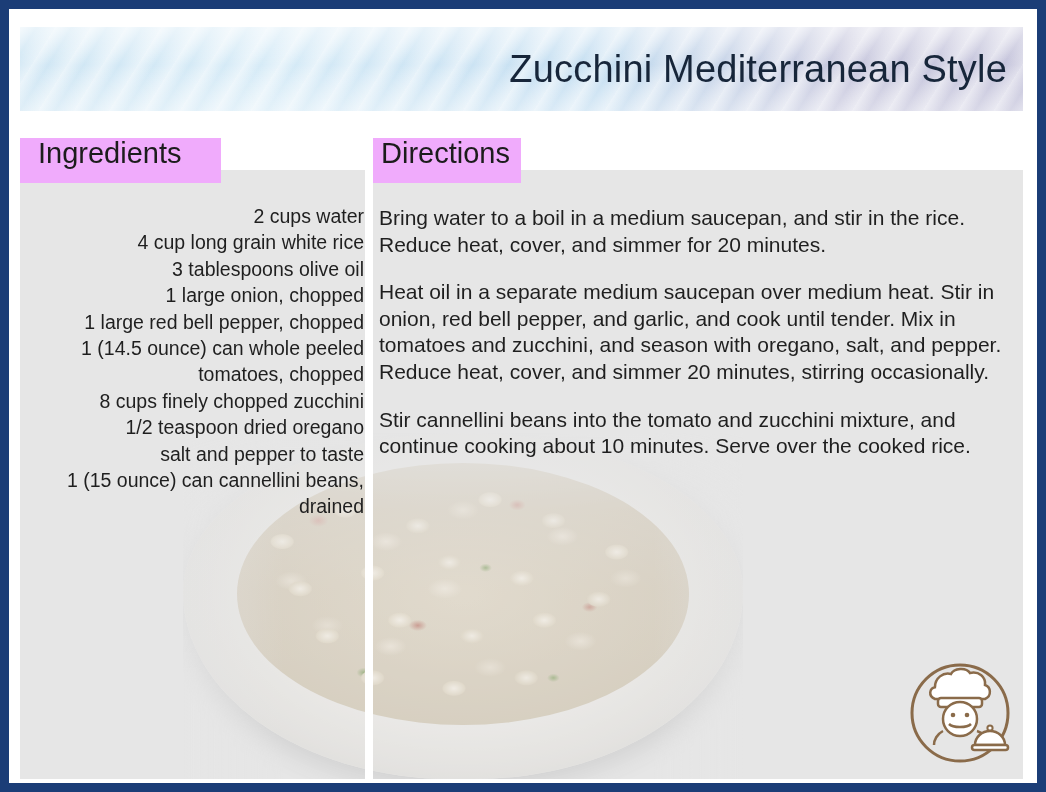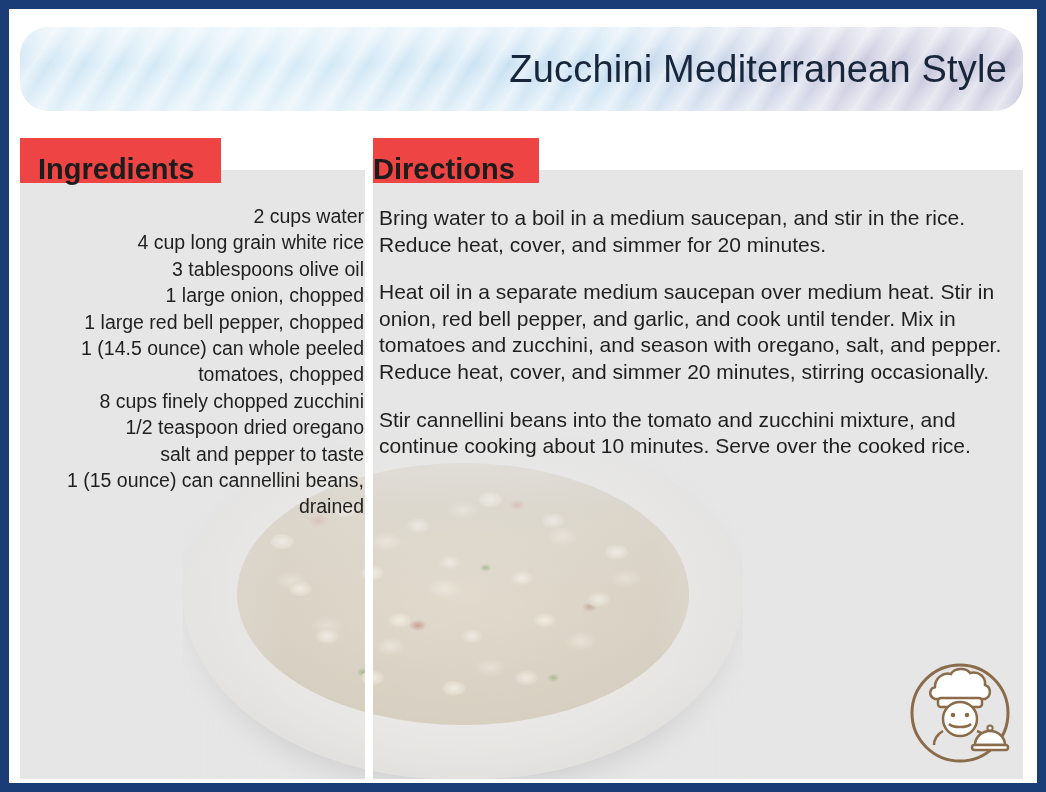--- a/index.html
+++ b/index.html
@@ -54,21 +54,20 @@
     width: 1003px;
     height: 84px;
     background:
       linear-gradient(180deg, rgba(255,255,255,0.55) 0%, rgba(255,255,255,0.0) 45%, rgba(255,255,255,0.35) 100%),
       repeating-linear-gradient(122deg,
         rgba(255,255,255,0.55) 0px,
         rgba(255,255,255,0.0) 14px,
         rgba(255,255,255,0.45) 30px),
       linear-gradient(95deg, #cfe6f4 0%, #d6ebf7 25%, #c4def1 58%, #c8c8de 82%, #c3c2da 100%);
     overflow: hidden;
-    border-radius: 28px;
   }
   .title-band .title-text {
     position: absolute;
     right: 16px;
     top: 50%;
     transform: translateY(-50%);
     font-size: 38px;
     color: #17263a;
     letter-spacing: 0.2px;
     white-space: nowrap;
@@ -88,37 +87,37 @@
   .panel-directions {
     left: 360px;
     top: 157px;
     width: 650px;
     height: 609px;
   }
 
   
   .tab {
     position: absolute;
-    background: #ef4444;
+    background: #f0abfc;
     height: 45px;
     display: flex;
-    align-items: flex-end;
-    font-weight: bold;
+    align-items: flex-start;
   }
   .tab-ingredients {
     left: 7px;
     top: 125px;
     width: 201px;
     padding-left: 18px;
     box-sizing: border-box;
   }
   .tab-directions {
     left: 360px;
     top: 125px;
-    width: 166px;
+    width: 148px;
+    padding-left: 8px;
     box-sizing: border-box;
   }
   .tab-label {
     font-size: 29px;
     color: #1c1c1c;
     line-height: 1;
     position: relative;
     top: 1px;
   }
 

